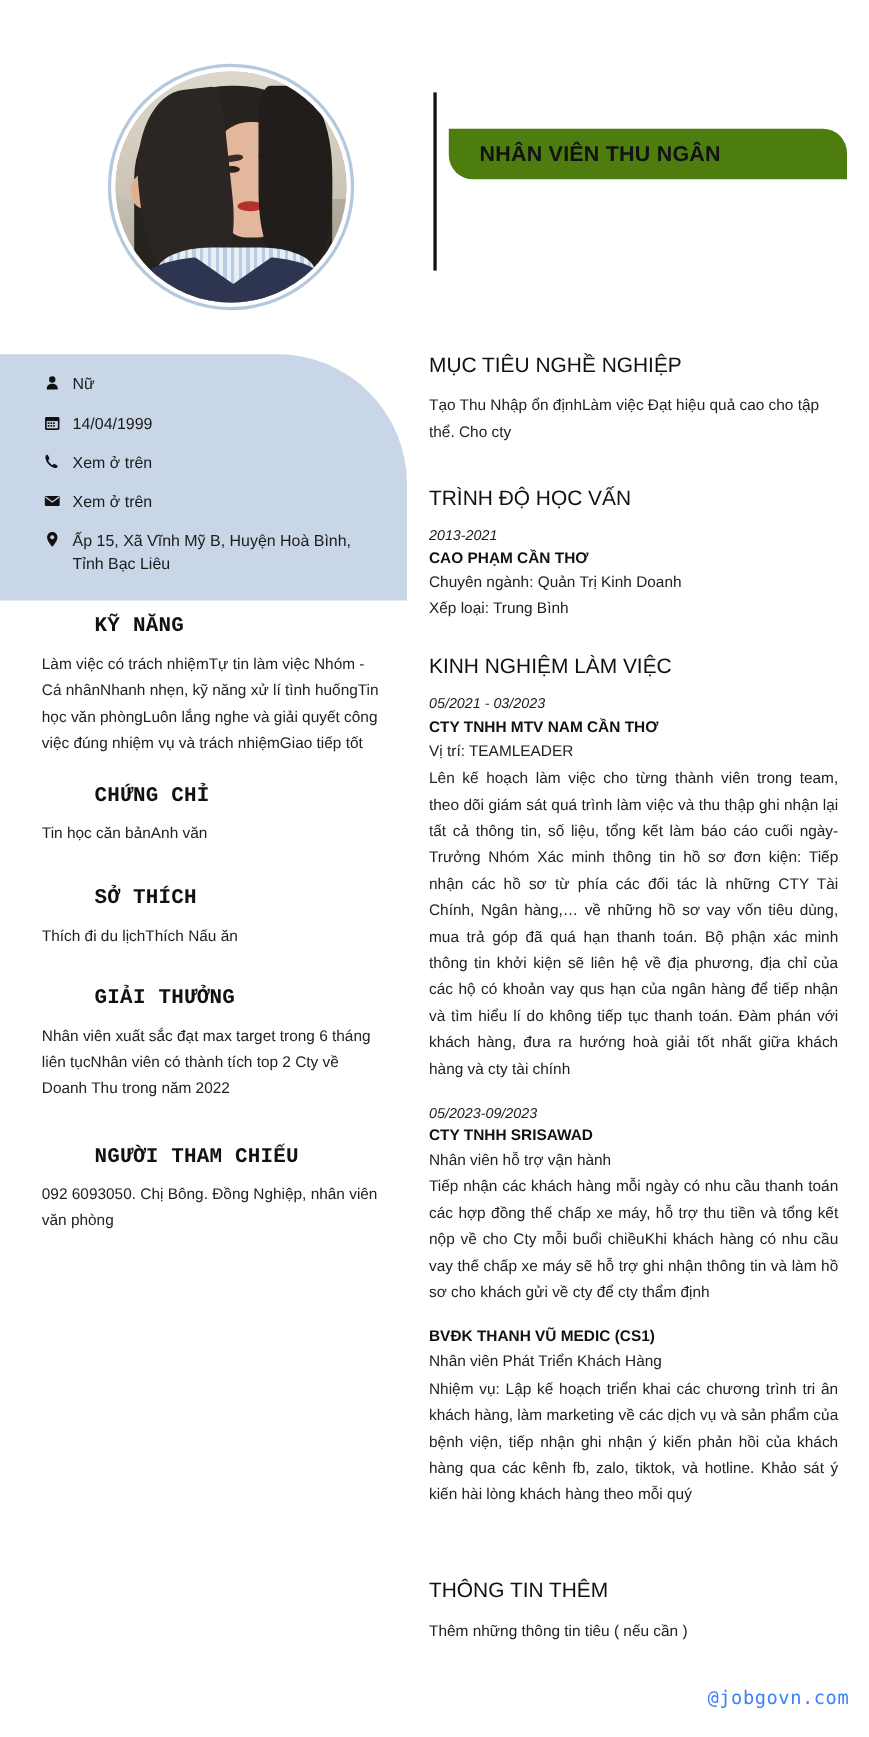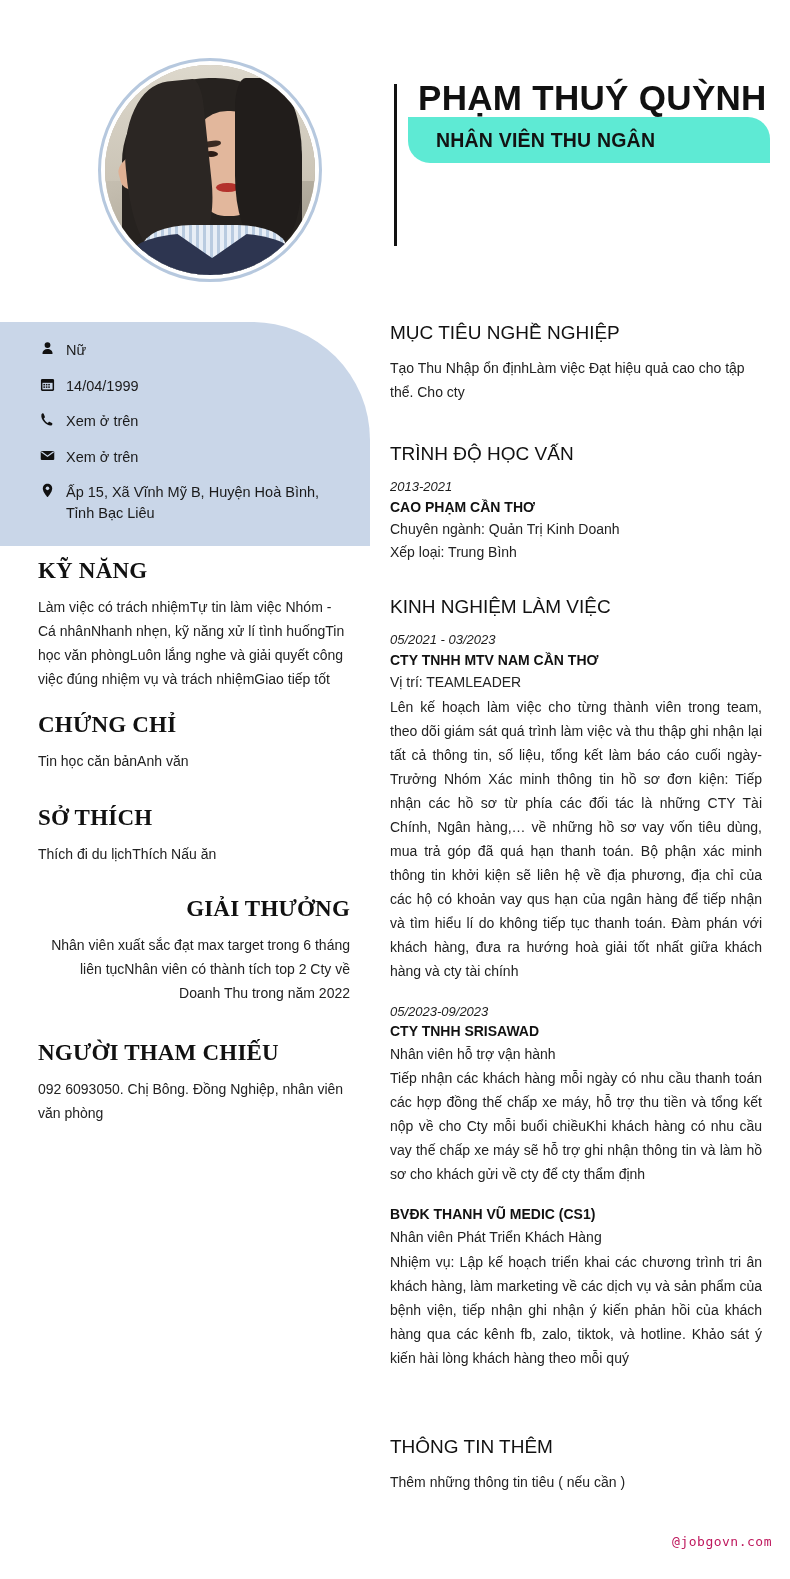--- a/index.html
+++ b/index.html
@@ -66,47 +66,48 @@
              clip-path:polygon(0 0, 28% 0, 50% 46%, 72% 0, 100% 0, 100% 100%, 0 100%); }
 
   .contact-list { position:absolute; left:40px; top:340px; width:310px; }
   .contact-row { display:flex; align-items:flex-start; margin-bottom:15px; }
   .contact-icon { width:26px; flex:0 0 26px; padding-top:1px; color:#111; }
   .contact-icon svg { display:block; }
   .contact-text { font-size:14.5px; line-height:1.42; color:#1b1b1b; }
 
   .sec { position:absolute; left:38px; width:312px; }
   .sec-title {
-    font-size:23px; font-weight:bold; letter-spacing:.2px;
+    font-size:19px; font-weight:bold; letter-spacing:.2px;
     color:#111; margin-bottom:11px;
-    font-family:Liberation Serif, serif;
+    font-family:Liberation Mono, monospace;
+    margin-left:48px;
   }
   .sec-body { font-size:14px; line-height:1.72; color:#222; }
 
   #sec-skills      { top:558px; }
   #sec-certs       { top:712px; }
   #sec-hobbies     { top:805px; }
-  #sec-awards      { top:896px;text-align:right; }
+  #sec-awards      { top:896px; }
   #sec-references  { top:1040px; }
 
   
   .right-col { position:absolute; left:388px; top:0; width:402px; height:1579px; }
 
   .name-divider {
     position:absolute; left:6px; top:84px; width:3px; height:162px; background:#121212;
   }
   .name-block { position:absolute; left:30px; top:78px; width:352px; }
   .name {
     font-size:35px; font-weight:bold; line-height:1.13; color:#111;
     letter-spacing:.3px; text-transform:uppercase;
   }
   .role-badge {
     position:absolute; left:20px; top:117px;
     width:362px; height:46px;
-    background:#5eead4;
+    background:#4d7c0f;
     border-bottom-left-radius:22px;
     border-top-right-radius:22px;
     display:flex; align-items:center;
   }
   .role-badge span {
     font-size:19.5px; font-weight:bold; color:#121212;
     padding-left:28px; letter-spacing:.2px;
   }
 
   .rsec { position:absolute; left:2px; width:372px; }
@@ -121,21 +122,21 @@
   #r-objective { top:322px; }
   #r-education { top:443px; }
   #r-experience{ top:596px; }
   #r-extra     { top:1436px; }
 
   .job { margin-bottom:18px; }
 
   .watermark {
     position:absolute; right:18px; top:1534px;
     font-family:"DejaVu Sans Mono", monospace;
-    font-size:13px; color:#be185d; letter-spacing:.5px;text-align:right;
+    font-size:17px; color:#3b82f6; letter-spacing:.5px;text-align:right;
   }
 </style>
 </head>
 <body>
 
 <div class="page">
 
   <div class="left-col">
 
     <div class="blue-panel"></div>
@@ -242,23 +243,20 @@
       <div class="sec-title">NGƯỜI THAM CHIẾU</div>
       <div class="sec-body">092 6093050. Chị Bông. Đồng Nghiệp, nhân viên văn phòng</div>
     </div>
 
   </div>
 
   <div class="right-col">
 
     <div class="name-divider"></div>
 
-    <div class="name-block">
-      <div class="name">PHẠM THUÝ QUỲNH</div>
-    </div>
 
     <div class="role-badge">
       <span>NHÂN VIÊN THU NGÂN</span>
     </div>
 
     <div class="rsec" id="r-objective">
       <div class="rsec-title">MỤC TIÊU NGHỀ NGHIỆP</div>
       <div class="rsec-body">Tạo Thu Nhập ổn địnhLàm việc Đạt hiệu quả cao cho tập thể. Cho cty</div>
     </div>
 

